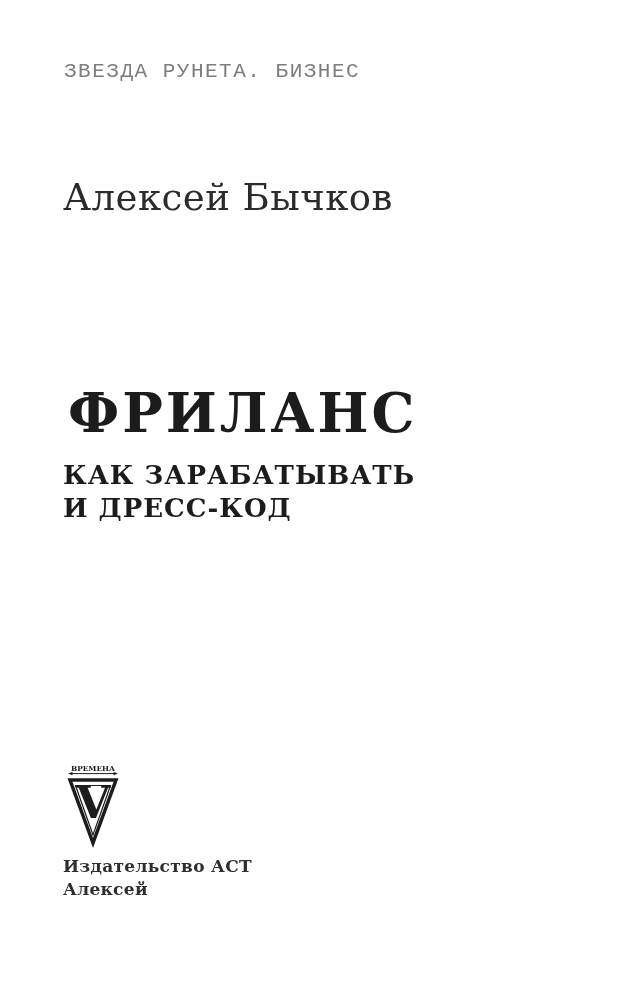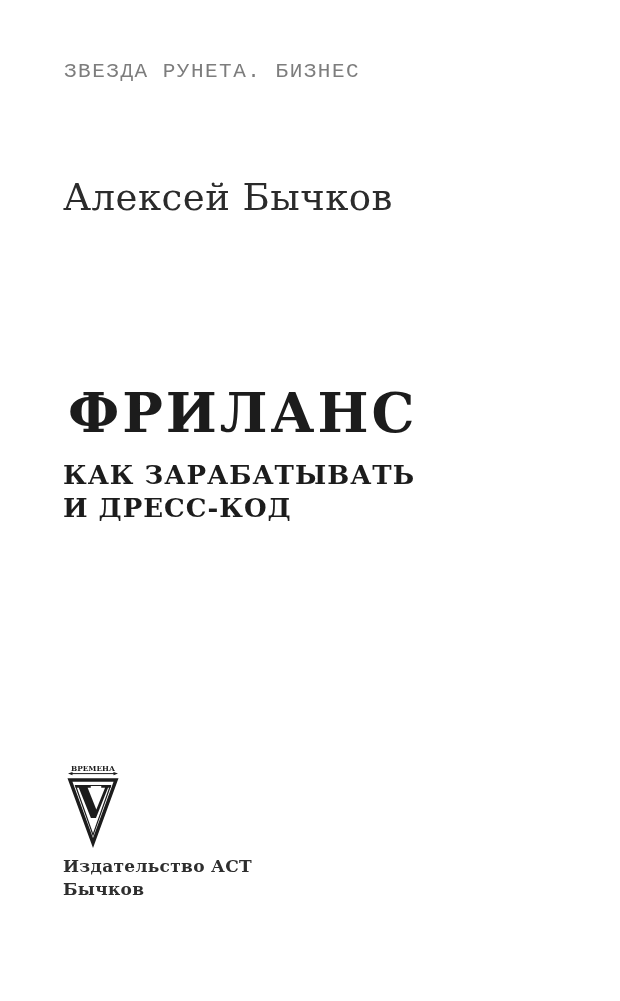--- a/index.html
+++ b/index.html
@@ -103,16 +103,16 @@
       <polygon points="5,17 51,17 28,80" fill="none" stroke="currentColor" stroke-width="3.5" stroke-linejoin="miter"></polygon>
 
       <polygon points="10.5,22.5 45.5,22.5 28,72" fill="none" stroke="currentColor" stroke-width="1.2"></polygon>
 
       <text class="v-letter" x="28" y="55" text-anchor="middle">V</text>
     </svg>
   </div>
 
   <div class="pub">
     <div>Издательство АСТ</div>
-    <div>Бычков</div>
+    <div>Алексей</div>
   </div>
 
 </div>
 
 </body></html>

